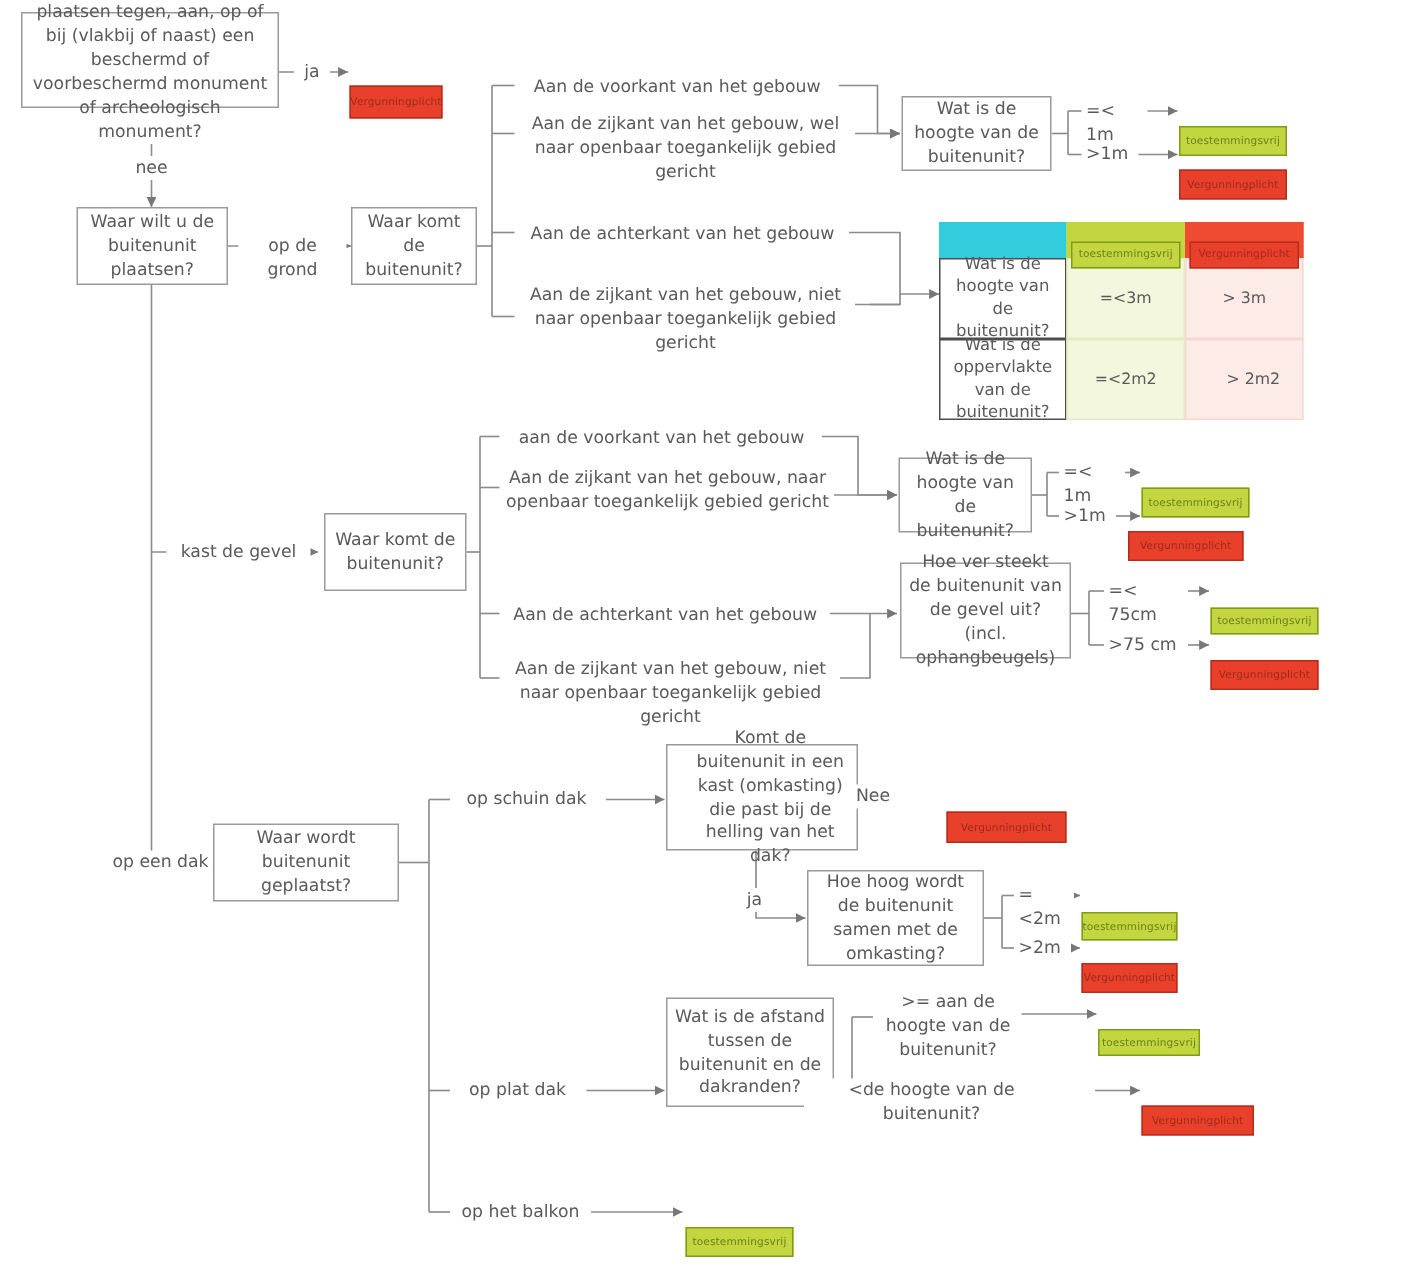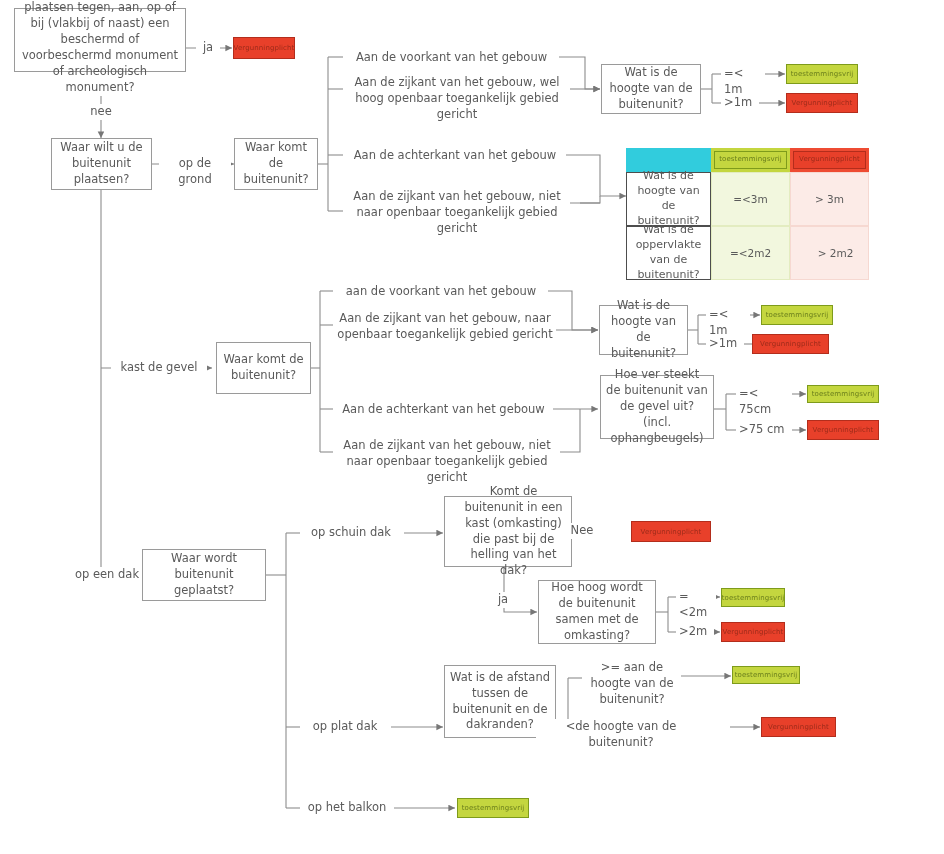--- a/index.html
+++ b/index.html
@@ -8,21 +8,21 @@
   #canvas{position:absolute;left:0;top:0;width:944px;height:854px;}
   svg.wires{position:absolute;left:0;top:0;width:944px;height:854px;pointer-events:none;}
   .node{position:absolute;box-sizing:border-box;border:1px solid #9a9a9a;background:#ffffff;
         display:flex;align-items:center;justify-content:center;text-align:center;
         font-size:11.5px;line-height:1.38;color:#5a5a5a;padding:3px 5px;}
   .edge-label{position:absolute;font-size:11.5px;line-height:1.38;color:#5a5a5a;
         text-align:center;background:#ffffff;padding:0 3px;box-sizing:border-box;}
   .edge-label.l{text-align:left;}
   .badge{position:absolute;box-sizing:border-box;display:flex;align-items:center;
         justify-content:center;font-size:7px;letter-spacing:.1px;padding:1px 3px;
-        text-align:center;overflow:hidden;white-space:nowrap;}
+        text-align:center;overflow:hidden;white-space:nowrap;margin-top:20px;}
   .badge.green{background:#c4d63f;border:1px solid #7e9b1b;color:#6b7f1c;}
   .badge.red{background:#e8402a;border:1px solid #b32d1c;color:#9d2b1a;}
   
   .matrix{position:absolute;box-sizing:border-box;}
   .matrix .mrow{display:flex;}
   .matrix .mcell{box-sizing:border-box;display:flex;align-items:center;justify-content:center;
         text-align:center;font-size:11px;line-height:1.35;color:#5a5a5a;padding:2px 4px;}
   .mcell.corner{background:#31ccdd;border:1px solid #31ccdd;}
   .mcell.hdr{padding:2px;}
   .mcell.hdr .badge{position:relative;left:auto;top:auto;width:100%;height:100%;}
@@ -149,21 +149,21 @@
   <div class="edge-label" style="left:86px;top:104px;width:30px;">nee</div>
 
   <div class="node" style="left:51px;top:138px;width:101px;height:52px;">Waar wilt u de buitenunit plaatsen?</div>
 
   <div class="edge-label" style="left:159px;top:156px;width:72px;">op de grond</div>
 
   <div class="node" style="left:234px;top:138px;width:84px;height:52px;">Waar komt de buitenunit?</div>
 
   <div class="edge-label" style="left:344px;top:50px;width:215px;">Aan de voorkant van het gebouw</div>
 
-  <div class="edge-label" style="left:344px;top:75px;width:226px;">Aan de zijkant van het gebouw, wel hoog openbaar toegankelijk gebied gericht</div>
+  <div class="edge-label" style="left:344px;top:75px;width:226px;">Aan de zijkant van het gebouw, wel naar openbaar toegankelijk gebied gericht</div>
 
   <div class="edge-label" style="left:344px;top:148px;width:222px;">Aan de achterkant van het gebouw</div>
 
   <div class="edge-label" style="left:344px;top:189px;width:226px;">Aan de zijkant van het gebouw, niet naar openbaar toegankelijk gebied gericht</div>
 
   <div class="node" style="left:601px;top:64px;width:100px;height:50px;">Wat is de hoogte van de buitenunit?</div>
 
   <div class="edge-label l" style="left:721px;top:66px;width:44px;">=&lt; 1m</div>
   <div class="edge-label l" style="left:721px;top:95px;width:38px;">&gt;1m</div>
 

